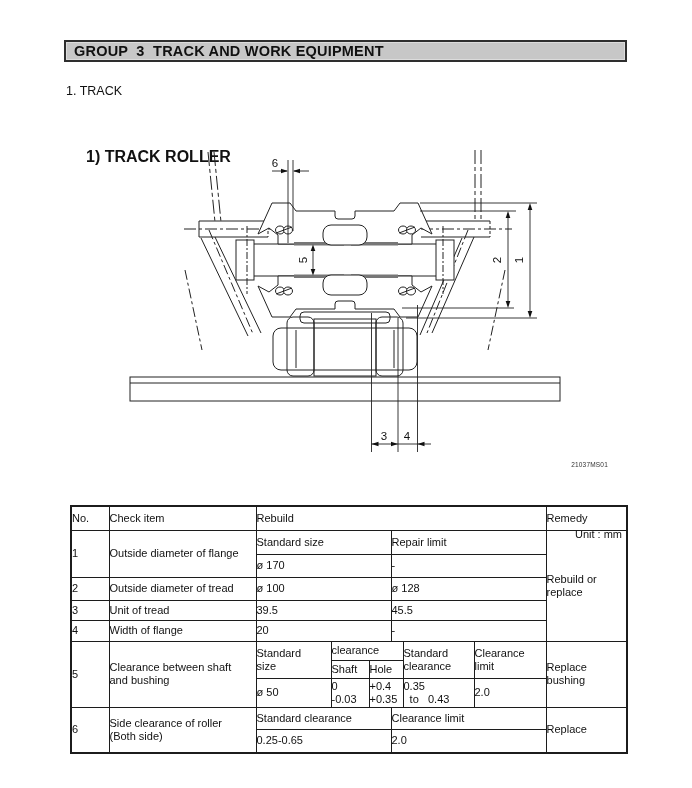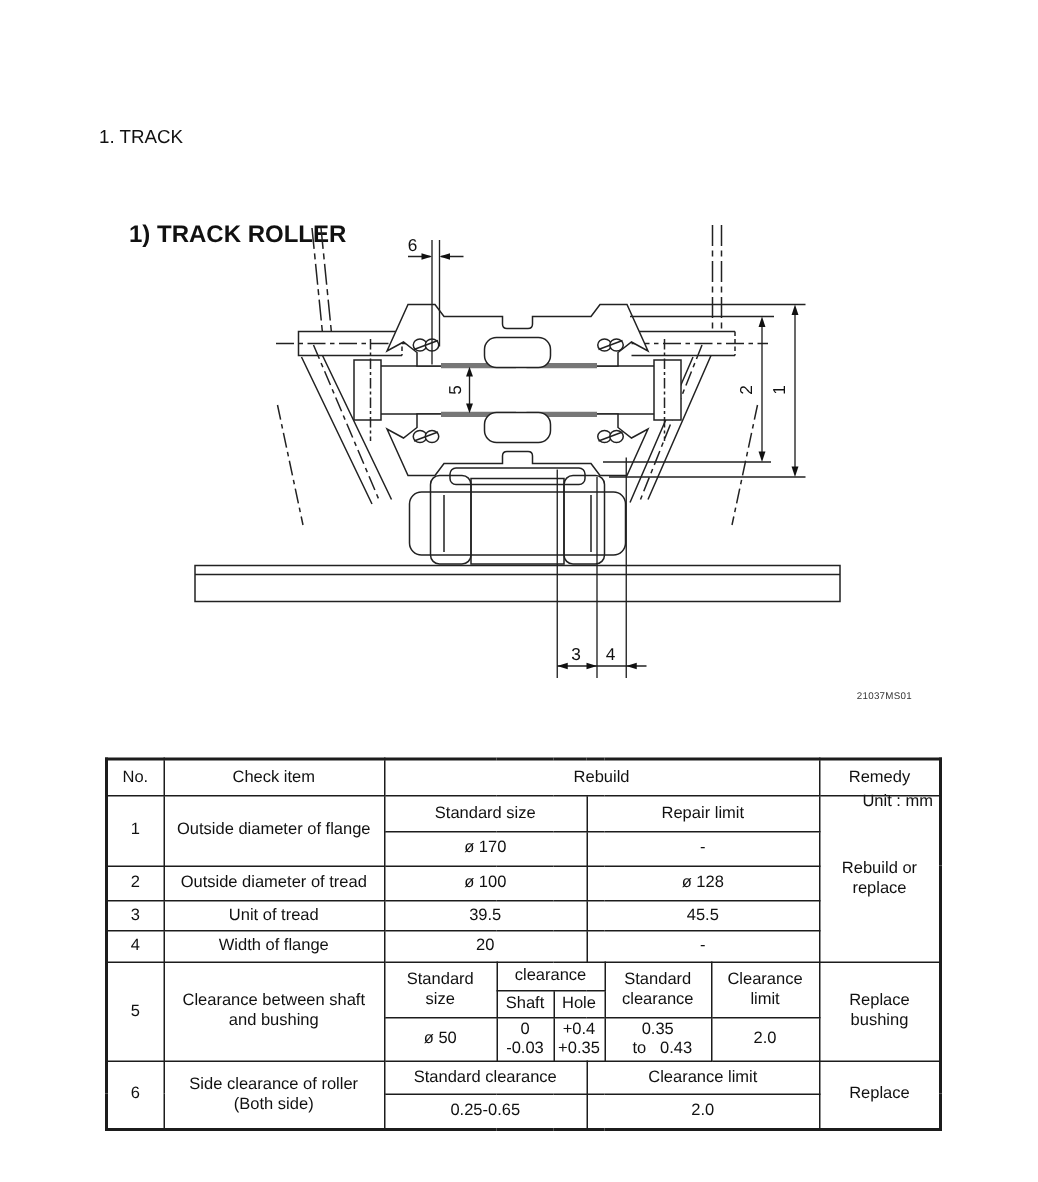--- a/index.html
+++ b/index.html
@@ -30,33 +30,34 @@
   }
   .unit-label {
     position:absolute; top:485px; right:70px; font-size:11px; color:#111;margin-top:43px;
   }
   table.spec {
     position:absolute; left:70px; top:505px;
     border-collapse:collapse; table-layout:fixed; width:556px;
     font-size:11px; color:#111;
   }
   table.spec td {
-    border:1px solid #1c1c1c; padding:0; text-align:center;
+    border:1px solid #1c1c1c; padding:0; 
     vertical-align:middle; line-height:1.18; overflow:hidden;
   }
   table.spec { border:2px solid #1c1c1c; }
   td.left  { text-align:left; padding-left:9px; padding-right:3px; }
   td.vleft { text-align:left; padding-left:3px; }
   .pre { white-space:pre; }
 </style>
 </head>
 <body>
 
 <div class="page">
 
+  <div class="title-bar">GROUP  3  TRACK AND WORK EQUIPMENT</div>
   <div class="sec-title">1. TRACK</div>
   <div class="subsec-title">1) TRACK ROLLER</div>
 
   <svg class="diagram-svg" viewBox="0 140 692 330">
     <g stroke="#222" stroke-width="1" fill="none">
 
       <g>
         <path d="M208,152 L215,222 M214,152 L221,222 M475,150 L475,222 M481,150 L481,222" stroke-dasharray="14 3 4 3"></path>
       </g>
 

